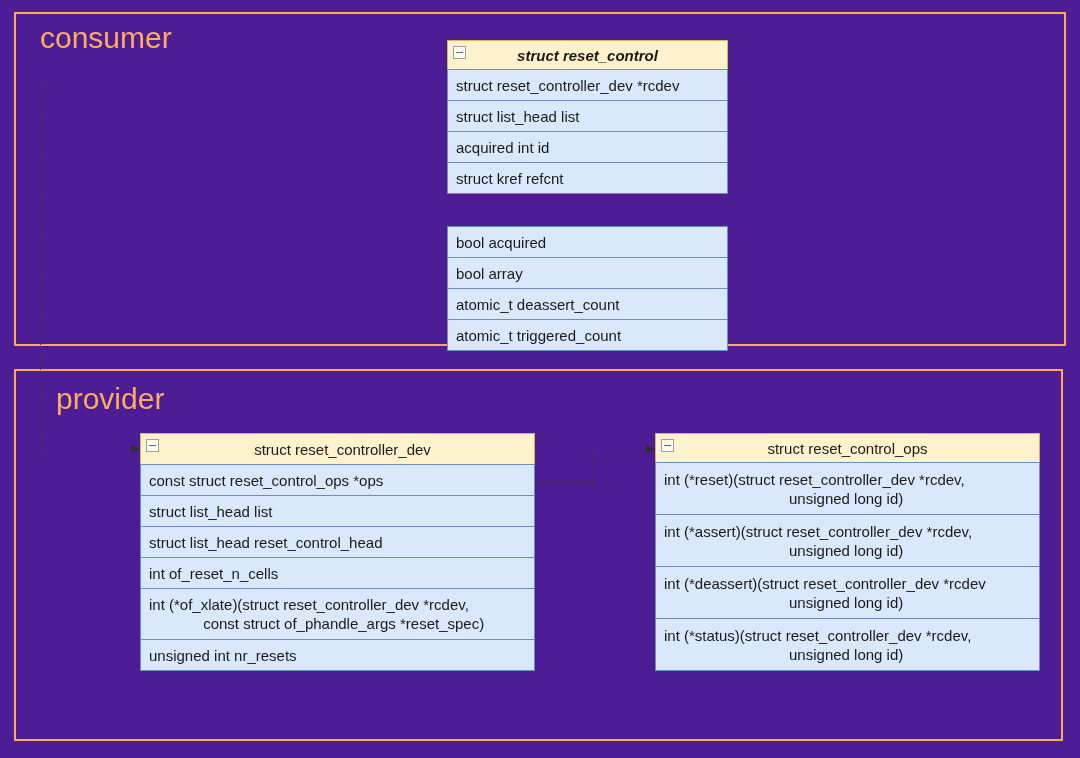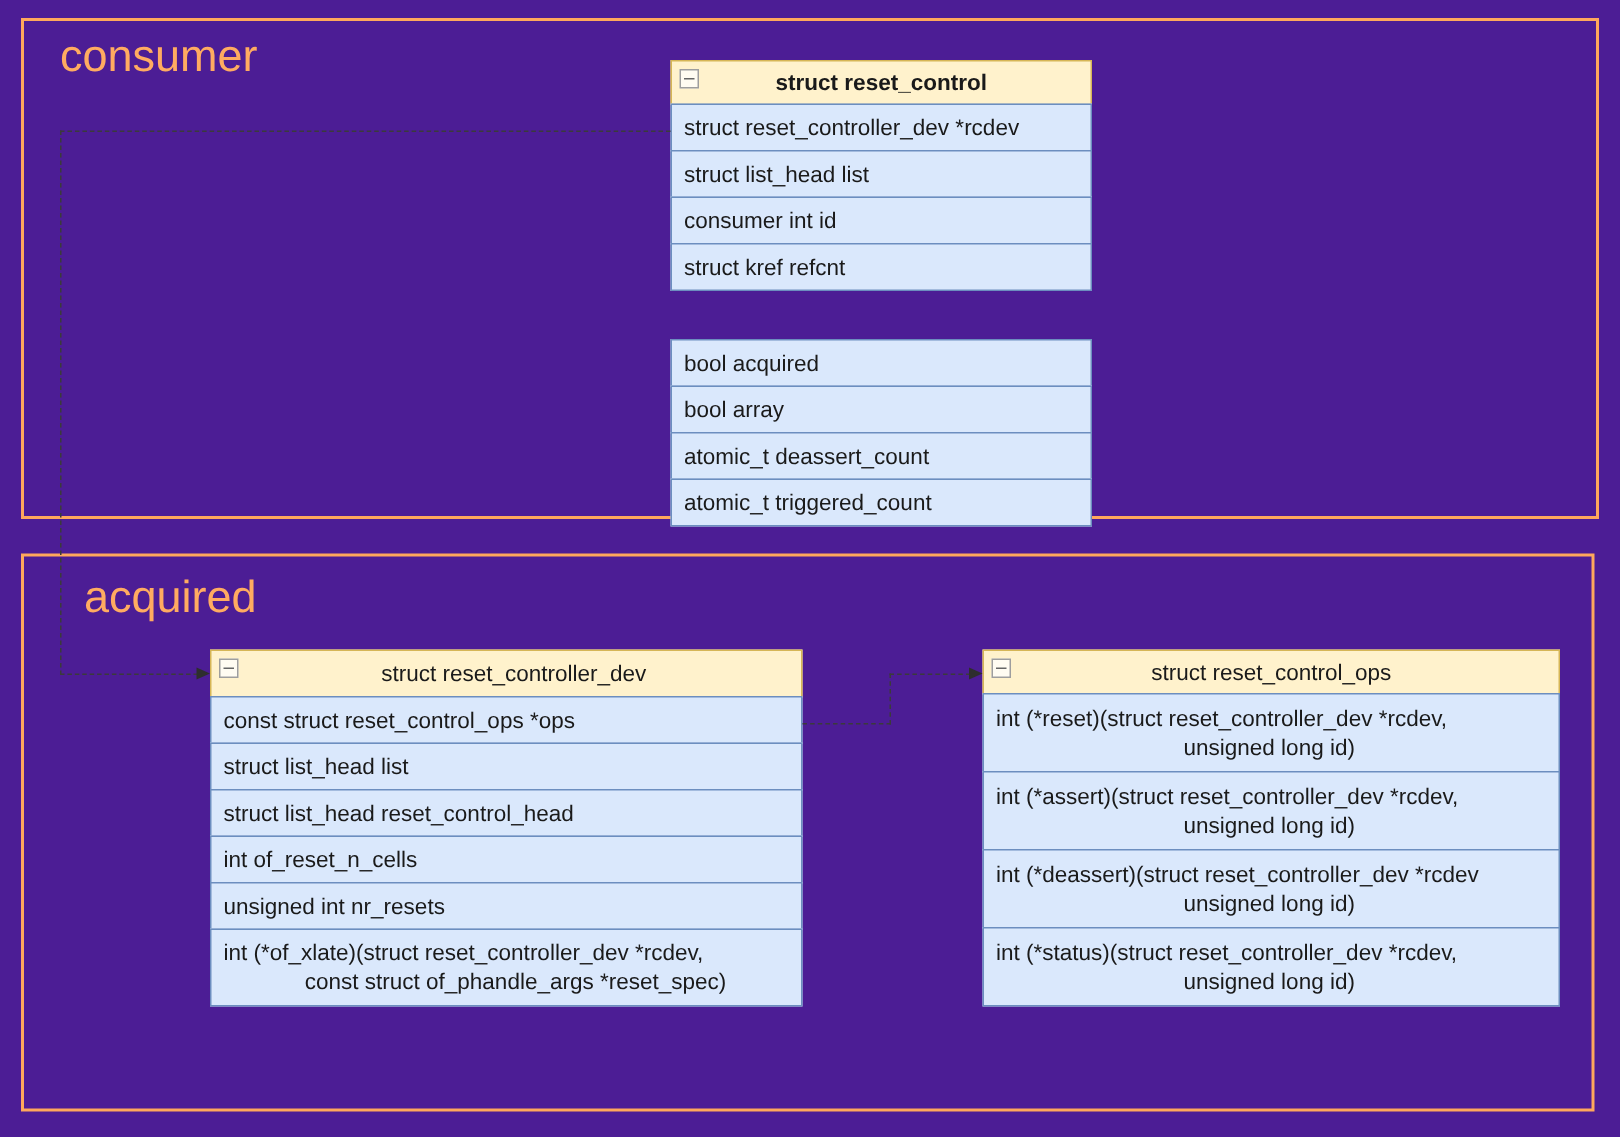--- a/index.html
+++ b/index.html
@@ -21,21 +21,21 @@
   .tbl-controller-dev{left:140px;top:433px;width:395px;}
   .tbl-control-ops{left:655px;top:433px;width:385px;}
 
   .struct-header{
     position:relative;box-sizing:border-box;height:30px;
     background:#fff2cc;border:1px solid #d6b656;
     display:flex;align-items:center;justify-content:center;
     font-size:15px;
   }
   .tbl-controller-dev .struct-header{height:32px;padding-left:10px;}
-  .struct-header.italic .struct-title{font-weight:bold;}
+  .struct-header.italic .struct-title{font-style:italic;font-weight:bold;}
   .collapse-box{
     position:absolute;left:5px;top:5px;width:13px;height:13px;box-sizing:border-box;
     border:1px solid #9e9e9e;background:rgba(255,255,255,.75);
     display:flex;align-items:center;justify-content:center;cursor:pointer;
   }
   .collapse-box .minus{display:block;width:7px;height:1px;background:#666;}
 
   .struct-row{
     position:relative;box-sizing:border-box;height:32px;margin-top:-1px;
     background:#dae8fc;border:1px solid #6c8ebf;
@@ -58,37 +58,37 @@
 </style>
 </head>
 <body>
 
 <div class="canvas">
 
   <div class="group group-consumer"></div>
   <div class="group-label label-consumer" style="left:40px;top:22px;position:absolute;">consumer</div>
 
   <div class="group group-provider"></div>
-  <div class="group-label label-provider" style="left:56px;top:383px;position:absolute;">acquired</div>
+  <div class="group-label label-provider" style="left:56px;top:383px;position:absolute;">provider</div>
 
   <div class="struct-table tbl-reset-control">
     <div class="struct-header italic">
       <span class="collapse-box">
           <span class="minus"></span>
         </span>
       <span class="struct-title">struct reset_control</span>
     </div>
     <div class="struct-row">
         <span>struct reset_controller_dev *rcdev</span>
       </div>
     <div class="struct-row">
         <span>struct list_head list</span>
       </div>
     <div class="struct-row">
-        <span>consumer int id</span>
+        <span>acquired int id</span>
       </div>
     <div class="struct-row">
         <span>struct kref refcnt</span>
       </div>
     <div class="struct-row small">
         <span>bool acquired</span>
       </div>
     <div class="struct-row">
         <span>bool array</span>
       </div>
@@ -112,26 +112,26 @@
       </div>
     <div class="struct-row">
         <span>struct list_head list</span>
       </div>
     <div class="struct-row">
         <span>struct list_head reset_control_head</span>
       </div>
     <div class="struct-row">
         <span>int of_reset_n_cells</span>
       </div>
-    <div class="struct-row">
-        <span>unsigned int nr_resets</span>
-      </div>
     <div class="struct-row h52">
         <span>int (*of_xlate)(struct reset_controller_dev *rcdev,
              const struct of_phandle_args *reset_spec)</span>
+      </div>
+    <div class="struct-row">
+        <span>unsigned int nr_resets</span>
       </div>
   </div>
 
   <div class="struct-table tbl-control-ops">
     <div class="struct-header">
       <span class="collapse-box">
           <span class="minus"></span>
         </span>
       <span class="struct-title">struct reset_control_ops</span>
     </div>

